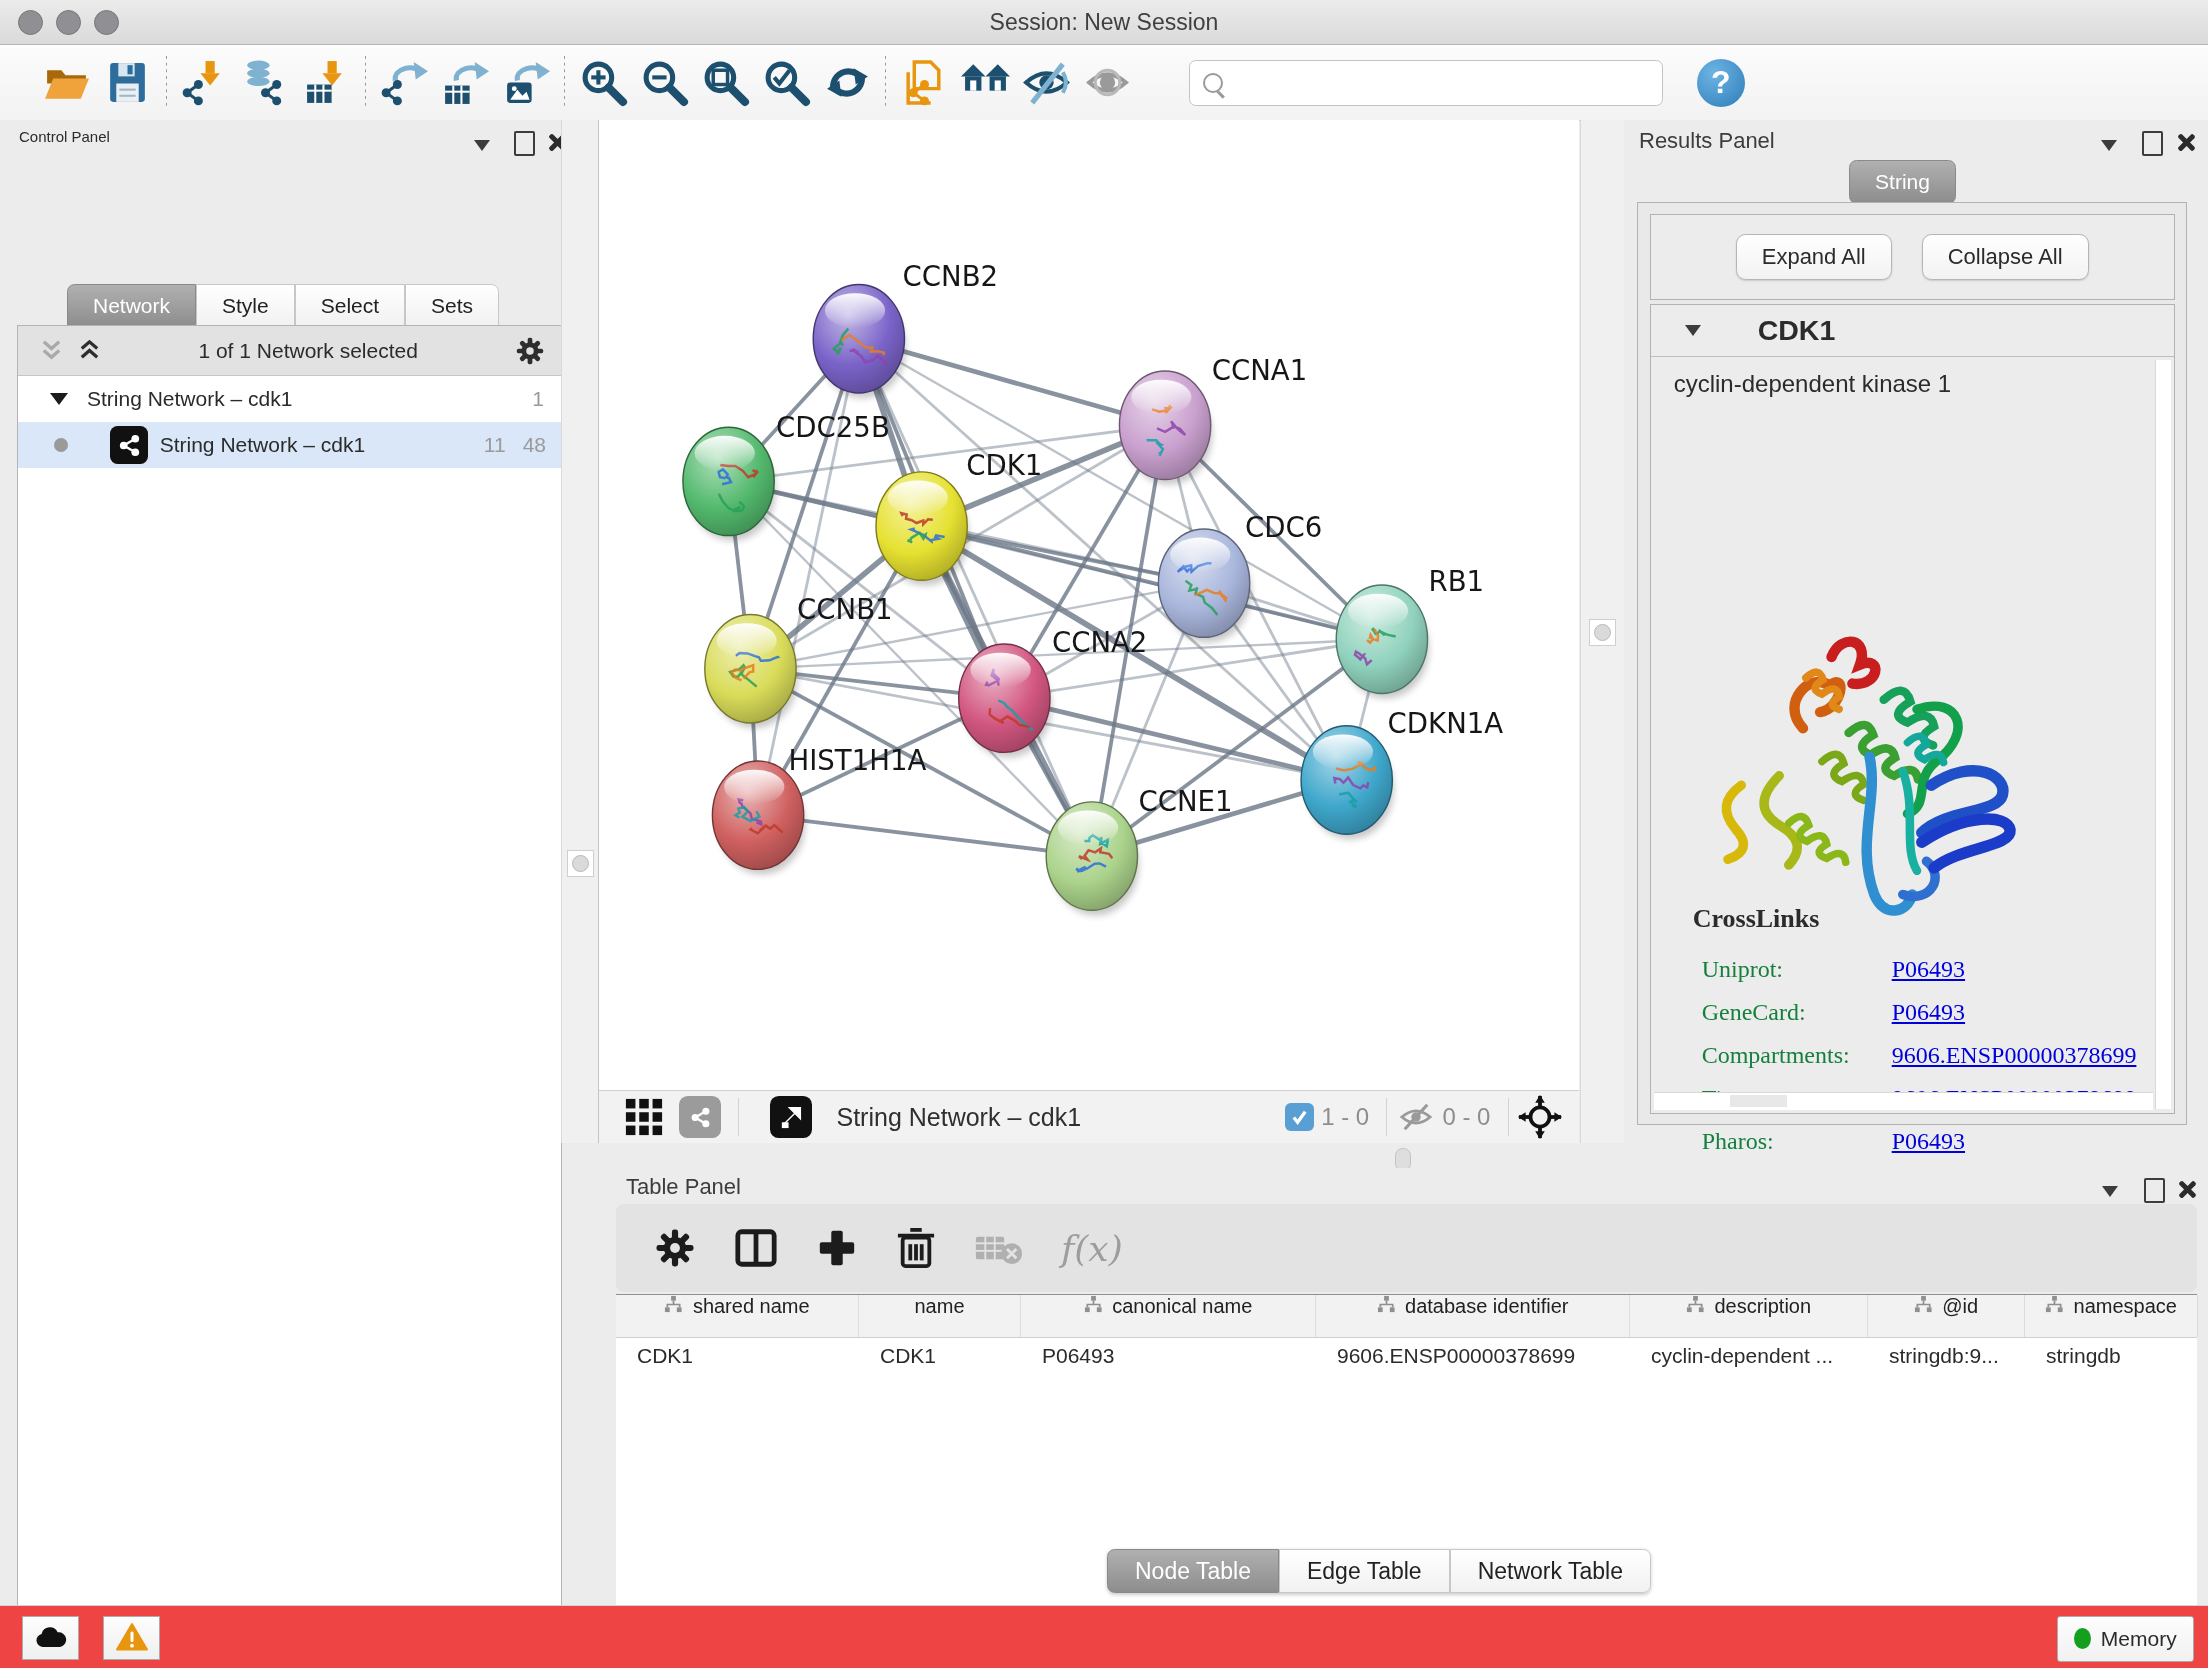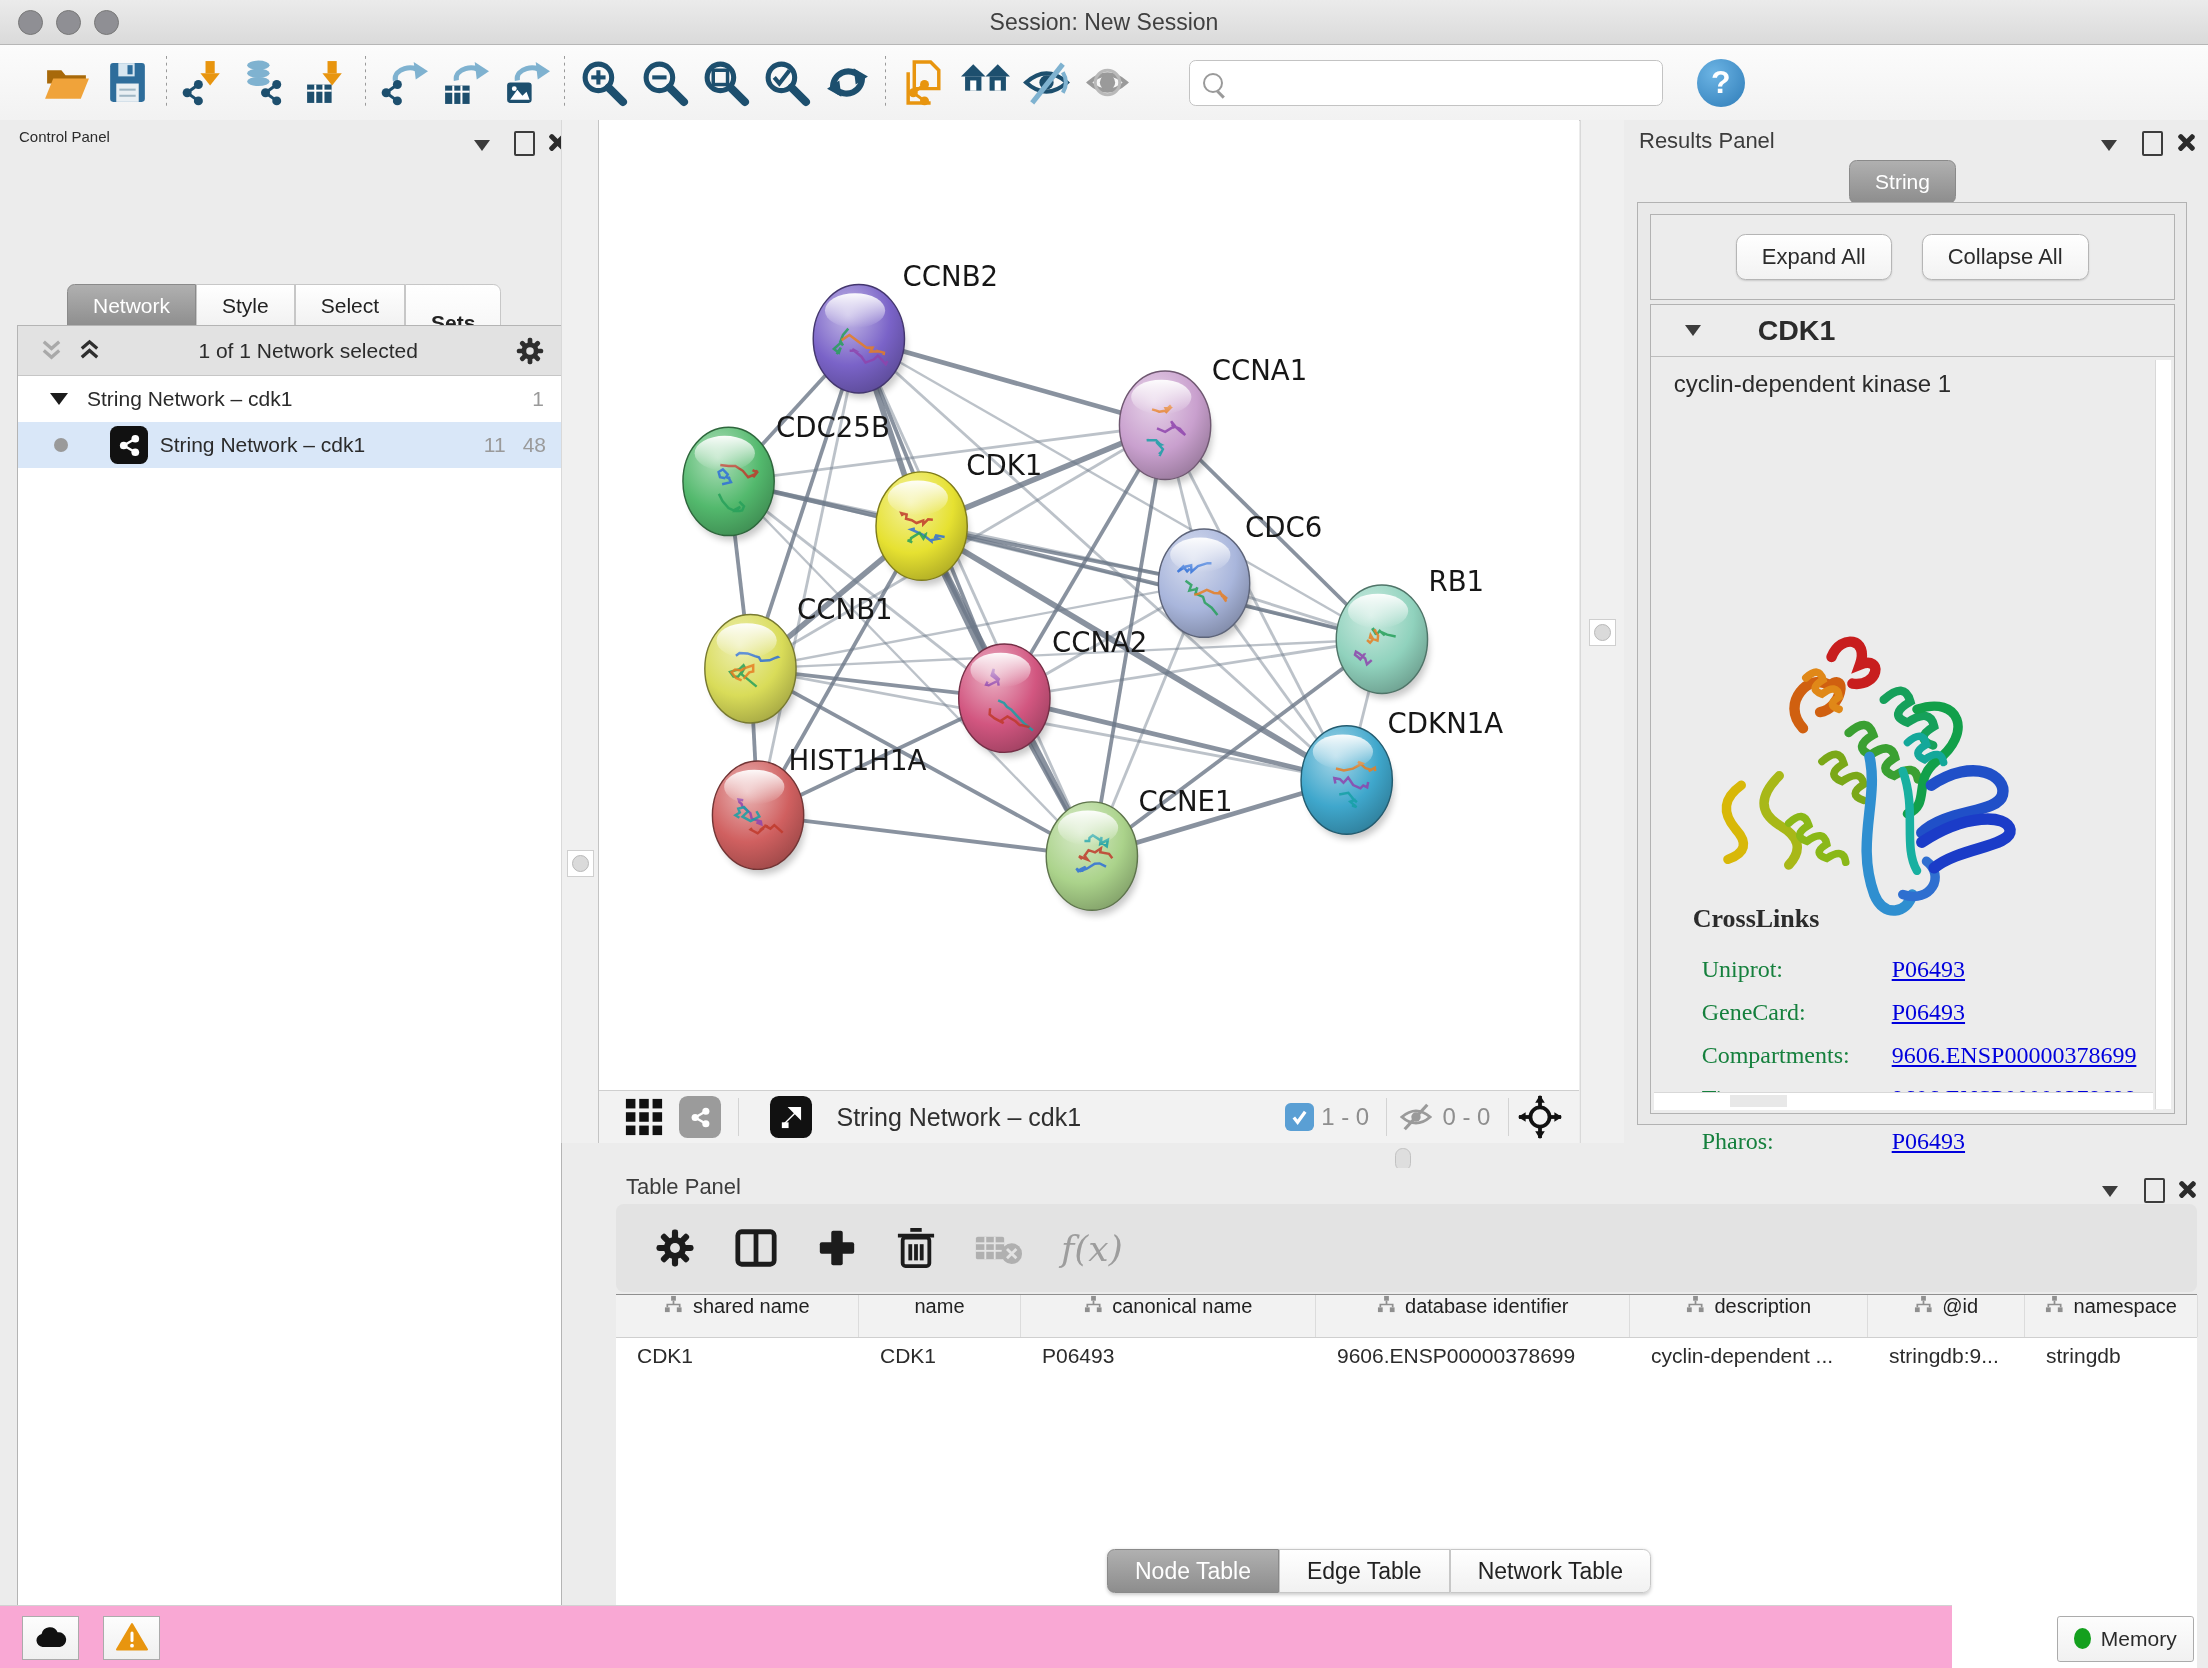--- a/index.html
+++ b/index.html
@@ -97,21 +97,21 @@
   #tp-head{display:flex;height:42px;background:#f2f2f2;border-bottom:1px solid #cfcfcf;}
   .th{display:flex;align-items:flex-start;justify-content:center;gap:9.5px;font-size:20px;color:#222;
       border-right:1px solid #dcdcdc;overflow:hidden;white-space:nowrap;flex:0 0 auto;box-sizing:border-box;}
   #tp-row{display:flex;height:36px;align-items:center;}
   .td{font-size:21px;padding-left:21px;overflow:hidden;white-space:nowrap;flex:0 0 auto;box-sizing:border-box;}
   #tp-tabs{left:508px;top:381px;display:flex;box-shadow:0 1.9px 3.8px rgba(0,0,0,.2);border-radius:7.6px;}
   #tp-tabs .tab{padding:0 27px;font-size:23px;}
   #tp-tabs .tab.first{border-radius:7.6px 0 0 7.6px;} #tp-tabs .tab.last{border-radius:0 7.6px 7.6px 0;}
 
   
-  #statusbar{left:0;top:1605px;width:1952px;height:63px;background:#f9a8d4;border-top:1px solid #d2d2d2;}
+  #statusbar{left:0;top:1605px;width:2208px;height:63px;background:#ef4444;border-top:1px solid #d2d2d2;}
   .sb-btn{width:55px;height:42px;background:linear-gradient(#fdfdfd,#f0f0f0);border:1px solid #ababab;
       display:flex;align-items:center;justify-content:center;}
   #memory-btn{left:2057px;top:9.5px;width:135px;height:44px;background:linear-gradient(#fdfdfd,#f1f1f1);
       border:1px solid #ababab;border-radius:2.9px;display:flex;align-items:center;justify-content:center;gap:9.5px;font-size:21px;}
   #memory-dot{width:17px;height:21px;border-radius:50%;background:#14a01e;}
 
   svg{display:block;}
   text{font-family:"DejaVu Sans",sans-serif;}
 </style>
 </head>
@@ -339,21 +339,21 @@
 <div id="control-panel" class="abs">
   <div class="abs" style="left:19px;top:7.6px;">Control Panel</div>
   <div class="abs" style="left:474px;top:17px;"><span class="tri-icon"></span></div>
   <div class="abs" style="left:514px;top:11.4px;"><span class="float-icon"></span></div>
   <div class="abs" style="left:546px;top:12.4px;"><span class="x-icon"></span></div>
 
   <div class="abs" id="cp-tabs" style="left:67px;top:164px;display:flex;">
       <div class="tab first active" style="padding: 0px 25px;">Network</div>
       <div class="tab" style="padding: 0px 25px;">Style</div>
       <div class="tab" style="padding: 0px 25px;">Select</div>
-      <div class="tab last" style="padding: 17px 25px; font-weight: bold;">Sets</div>
+      <div class="tab last" style="padding: 0px 25px;">Sets</div>
     </div>
 
   <div id="cp-listbox" class="abs">
     <div id="cp-list-header">
       <span style="margin-left:21px">
         <svg width="25" height="25" viewBox="0 0 26 26">
             <polyline points="5,4 13,11 21,4" fill="none" stroke="#a9a9a9" stroke-width="3.4"></polyline>
             <polyline points="5,13 13,20 21,13" fill="none" stroke="#a9a9a9" stroke-width="3.4"></polyline>
           </svg>
       </span>

